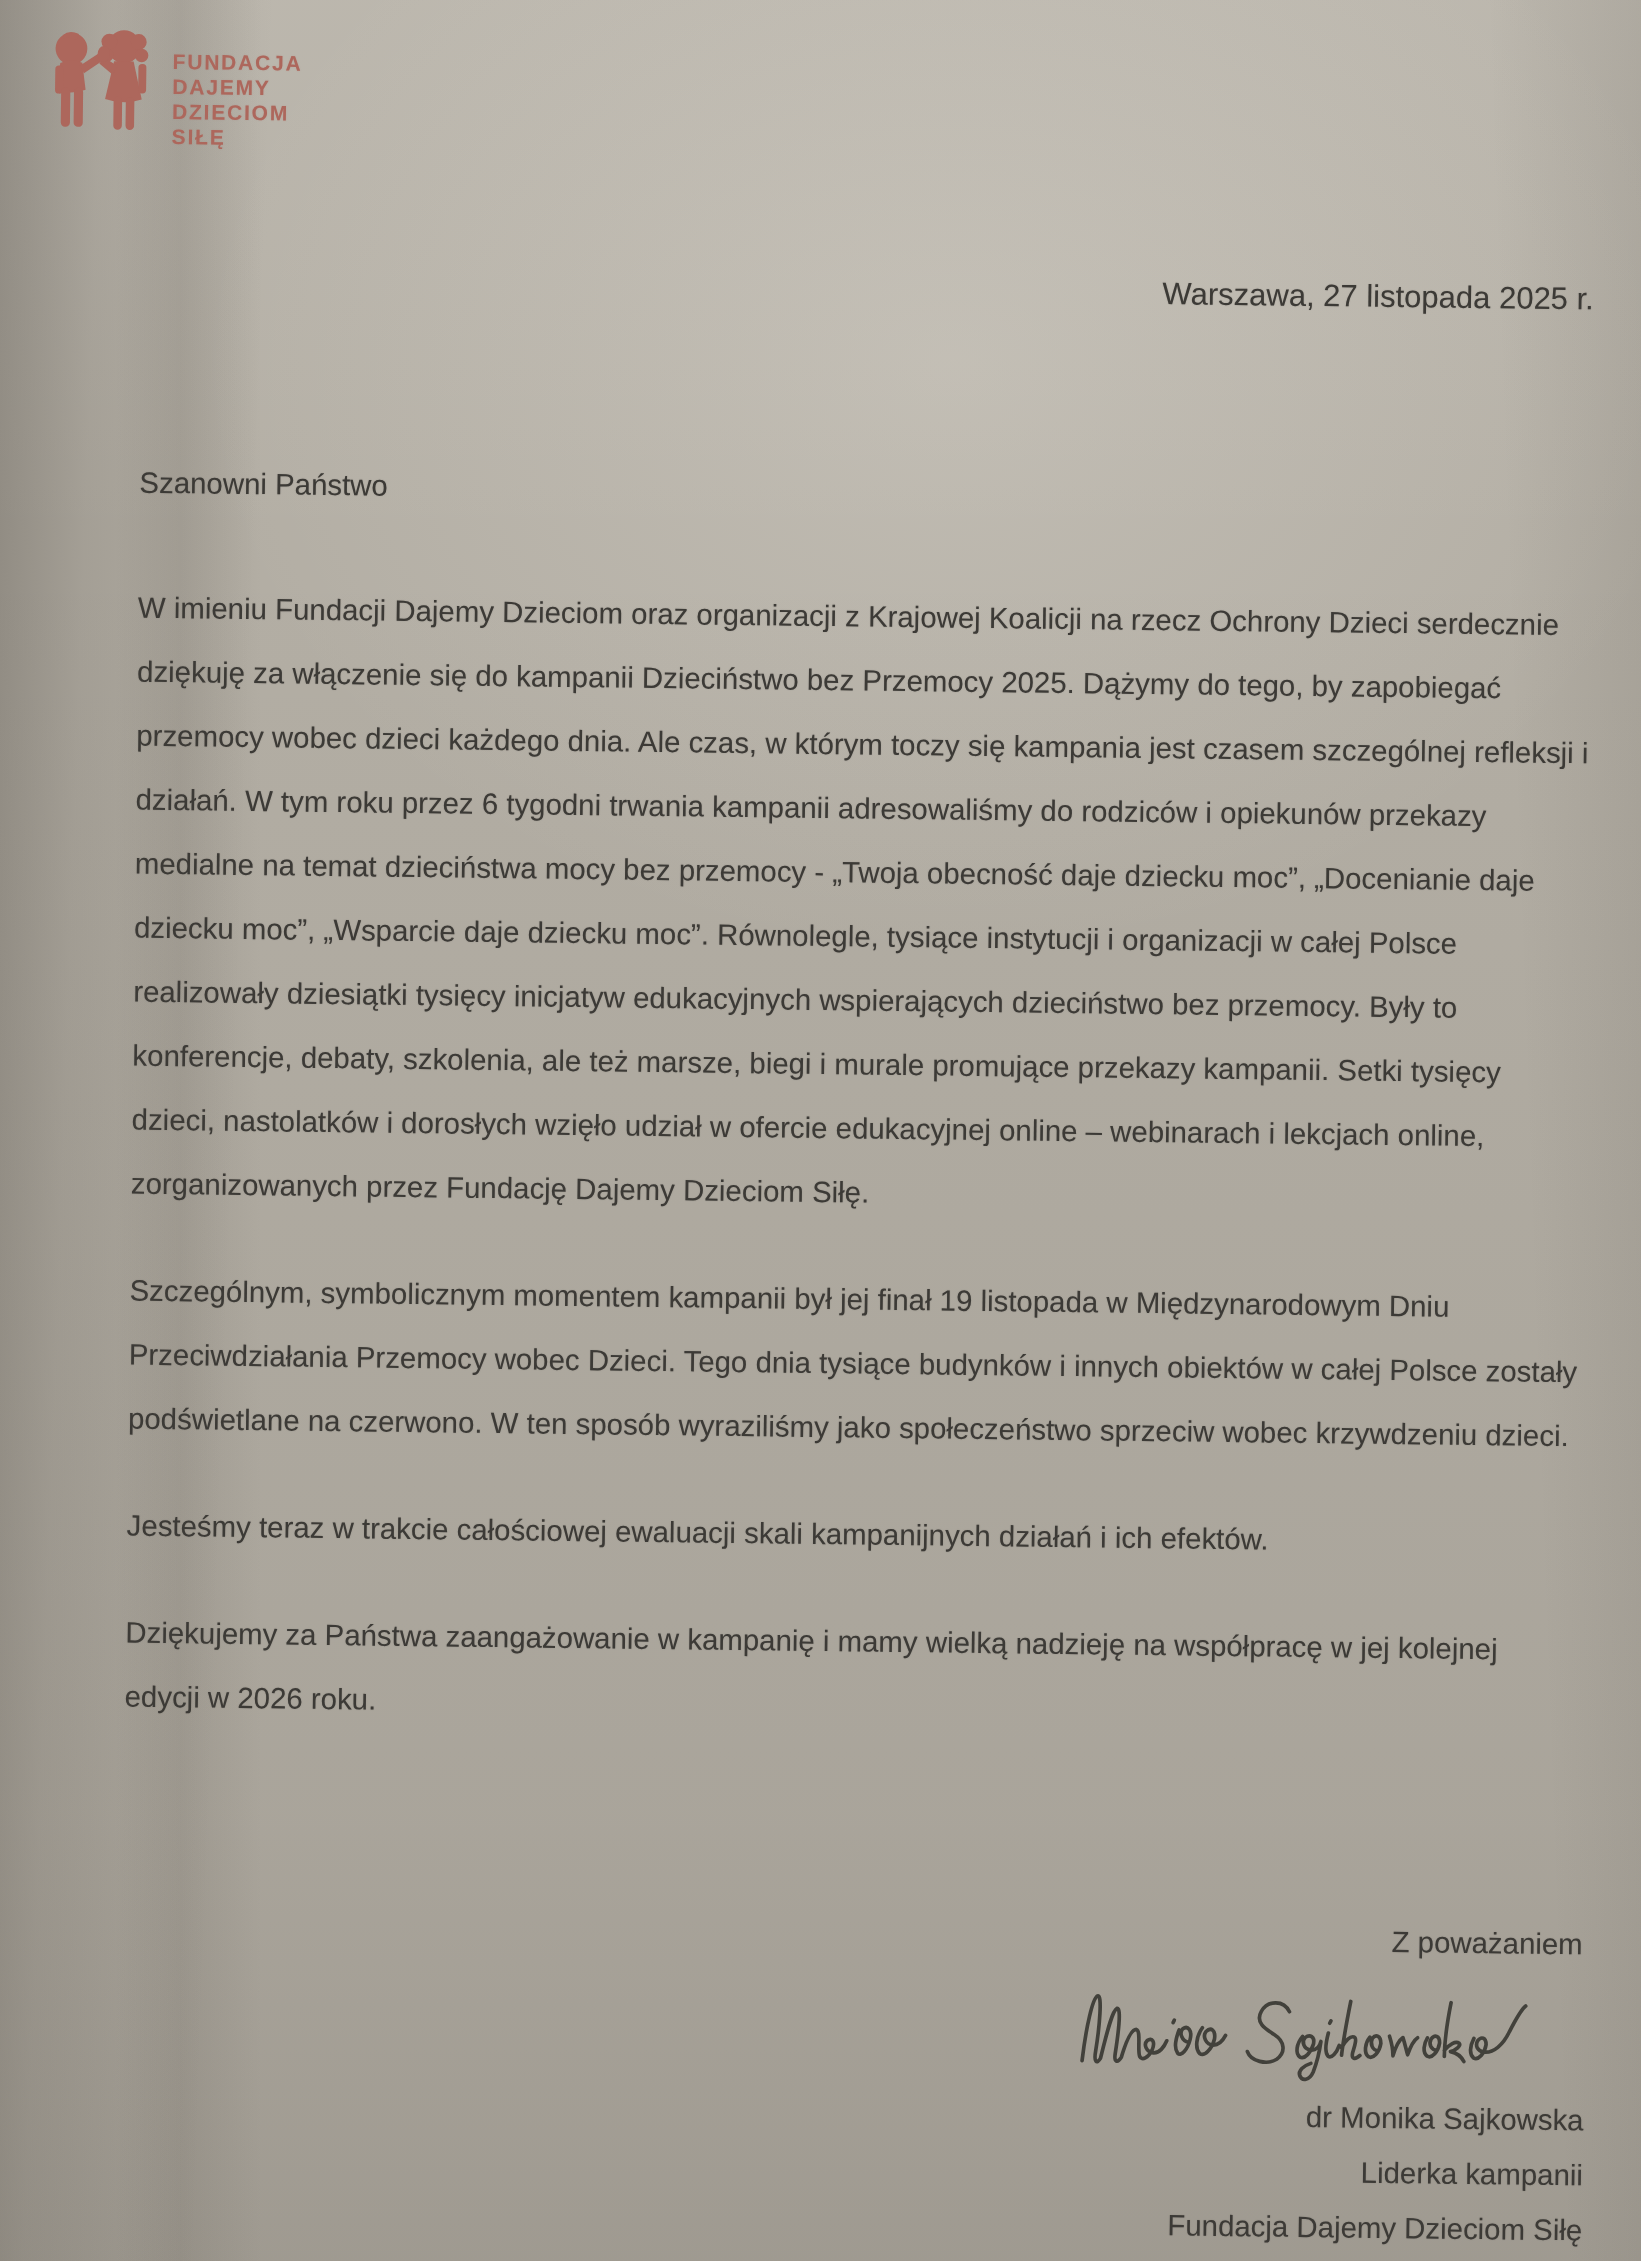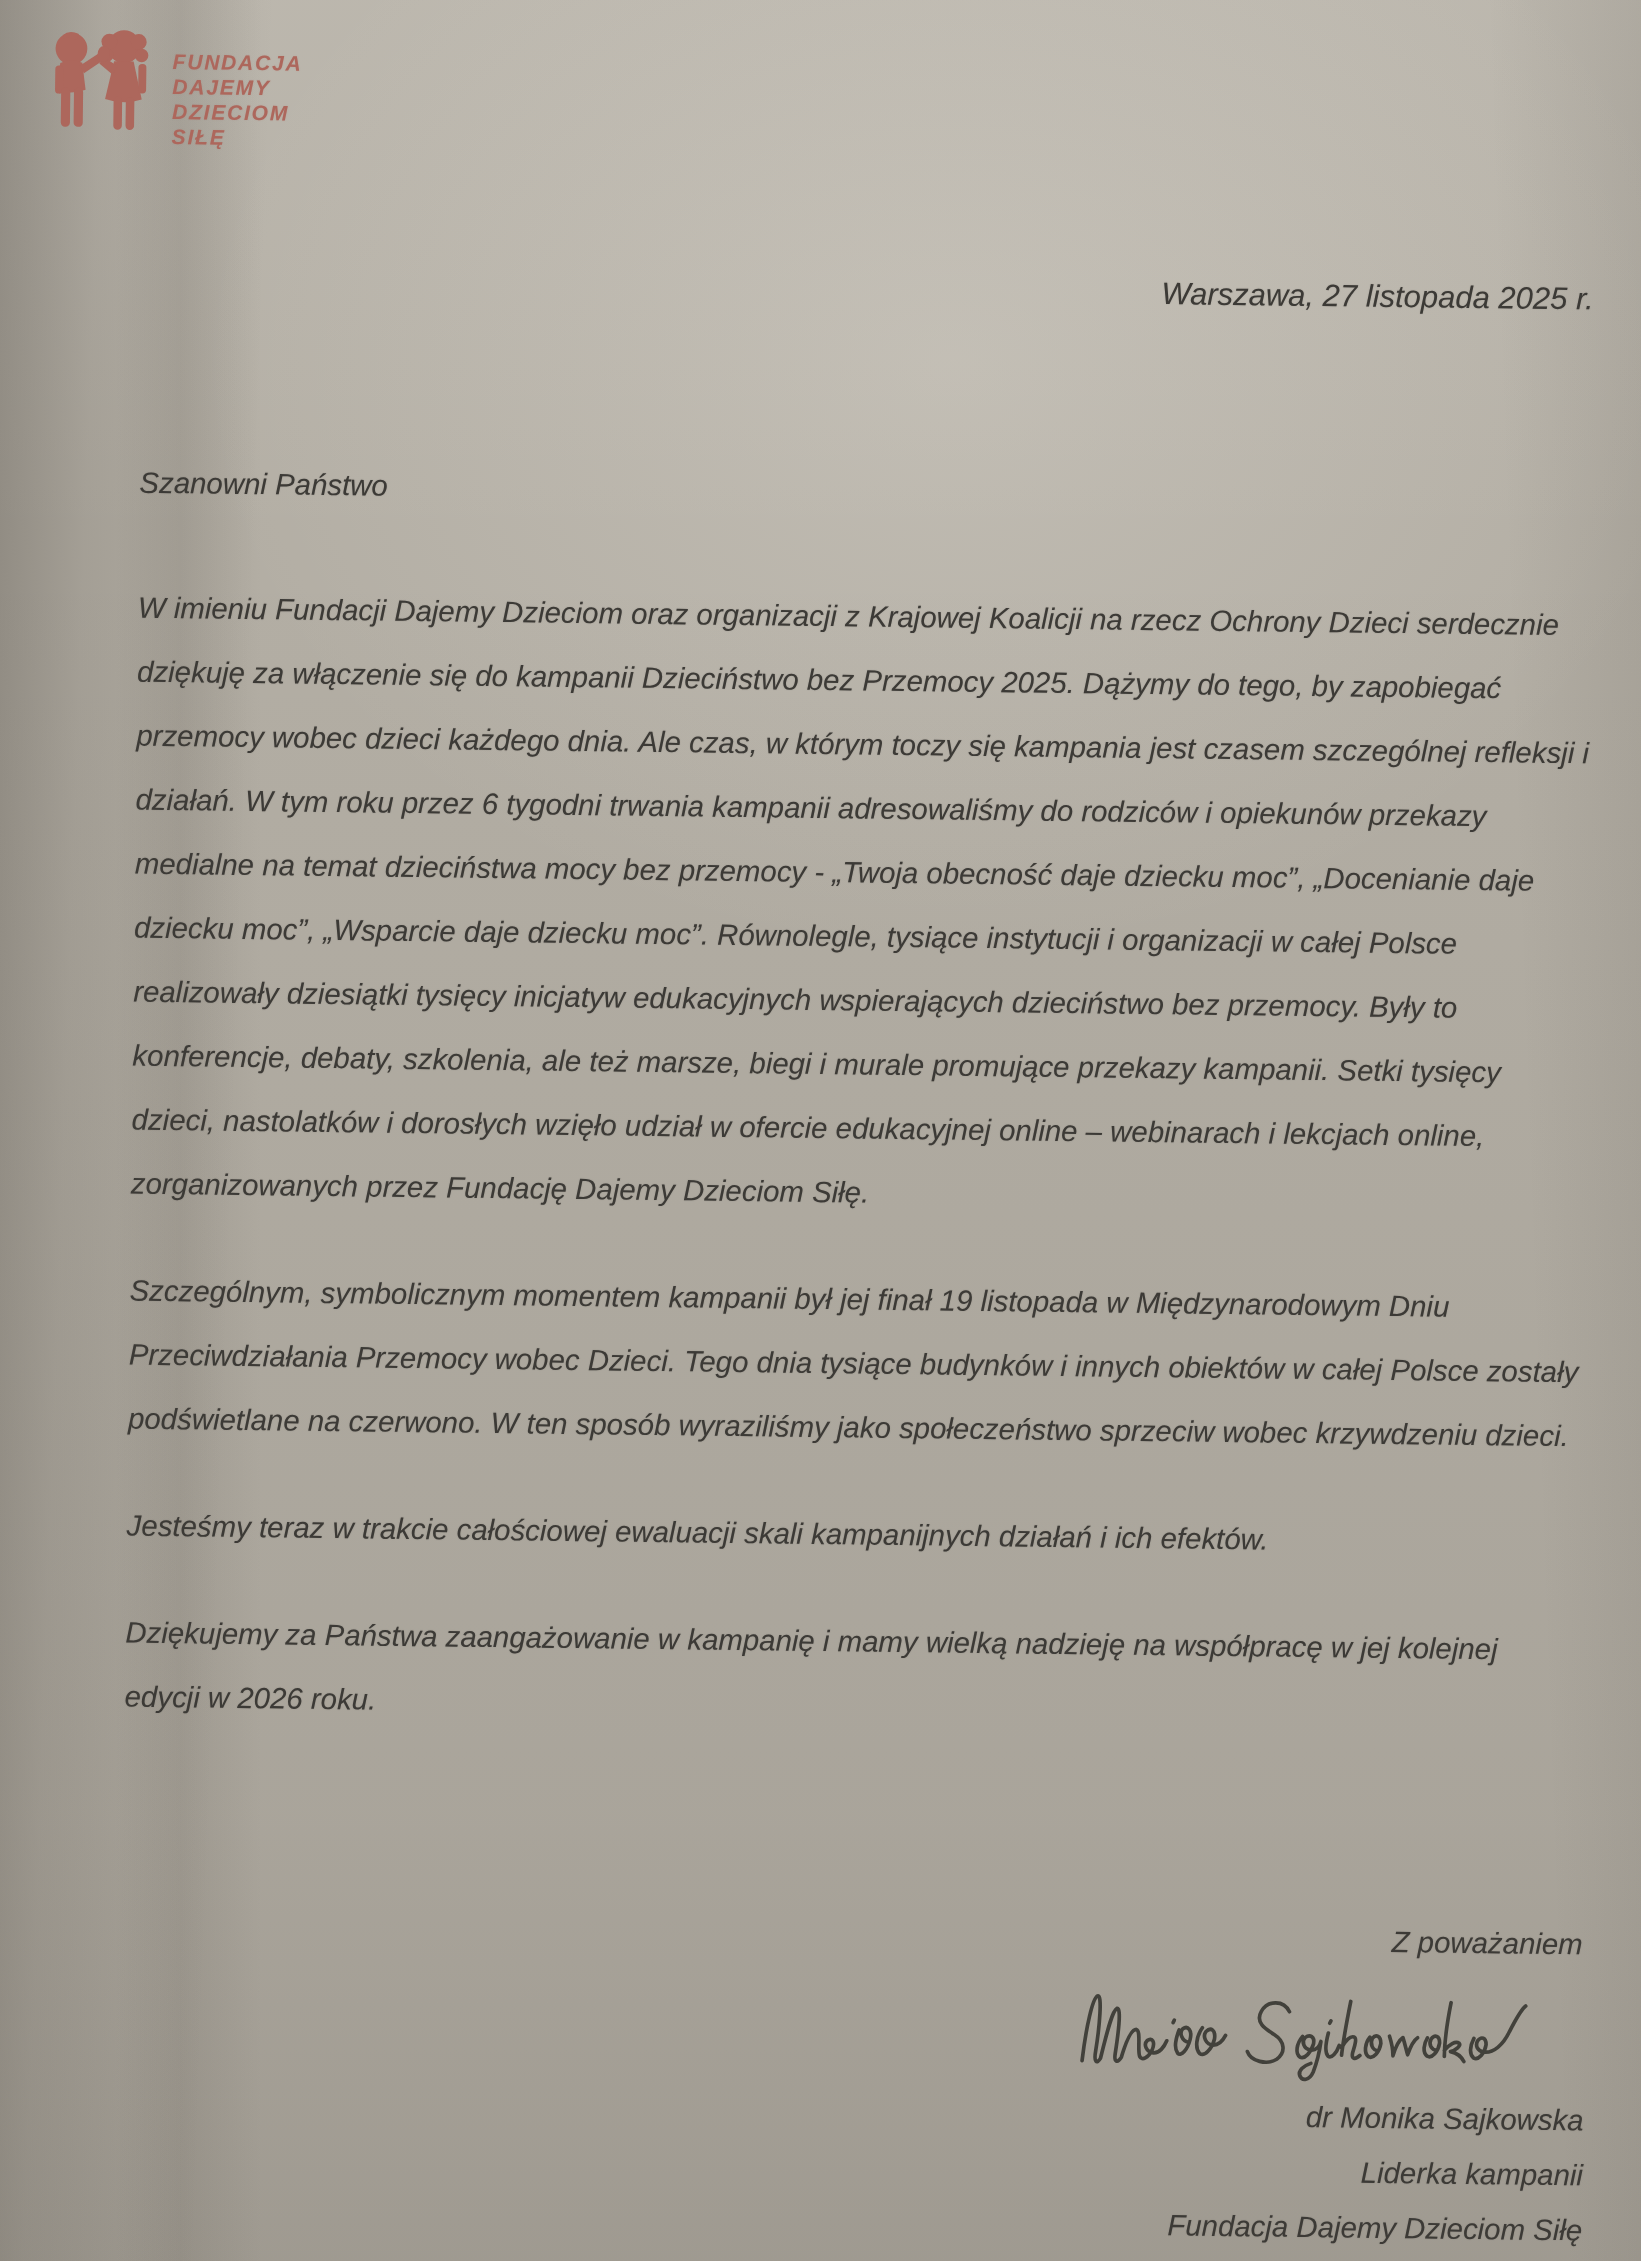--- a/index.html
+++ b/index.html
@@ -9,21 +9,20 @@
     overflow:hidden;
     background-color:#b3aea4;
     background-image:
       radial-gradient(ellipse 1166px 920px at 58% 16%, rgba(248,245,238,0.20), rgba(248,245,238,0) 65%),
       linear-gradient(92deg, rgba(55,50,44,0.30) 0%, rgba(55,50,44,0.12) 6%, rgba(55,50,44,0) 16%),
       linear-gradient(268deg, rgba(55,50,44,0.10) 0%, rgba(55,50,44,0) 9%),
       linear-gradient(90deg, rgba(0,0,0,0) 7%, rgba(60,54,47,0.10) 11%, rgba(0,0,0,0) 16%),
       linear-gradient(180deg, rgba(250,247,240,0.12) 0%, rgba(0,0,0,0) 24%, rgba(45,40,34,0.07) 80%, rgba(45,40,34,0.15) 100%);
     font-family:"Liberation Sans", sans-serif;
     color:#3c3a36;
-    font-style:italic;
   }
   .content{position:absolute;inset:0;transform:rotate(0.7deg);transform-origin:50% 45%;}
   .ink{color:#3c3a36;text-shadow:0 0 1.2px rgba(58,56,52,0.30);}
   
   .logo{position:absolute;left:34px;top:32px;display:flex;align-items:flex-start;}
   .logo-icon{width:110px;height:109px;}
   .logo-text{
     margin-left:17px;margin-top:24.5px;
     font-weight:bold;font-size:21px;line-height:25px;letter-spacing:1.8px;
     color:#ad675c;text-shadow:0 0 1.2px rgba(173,103,92,0.35);

